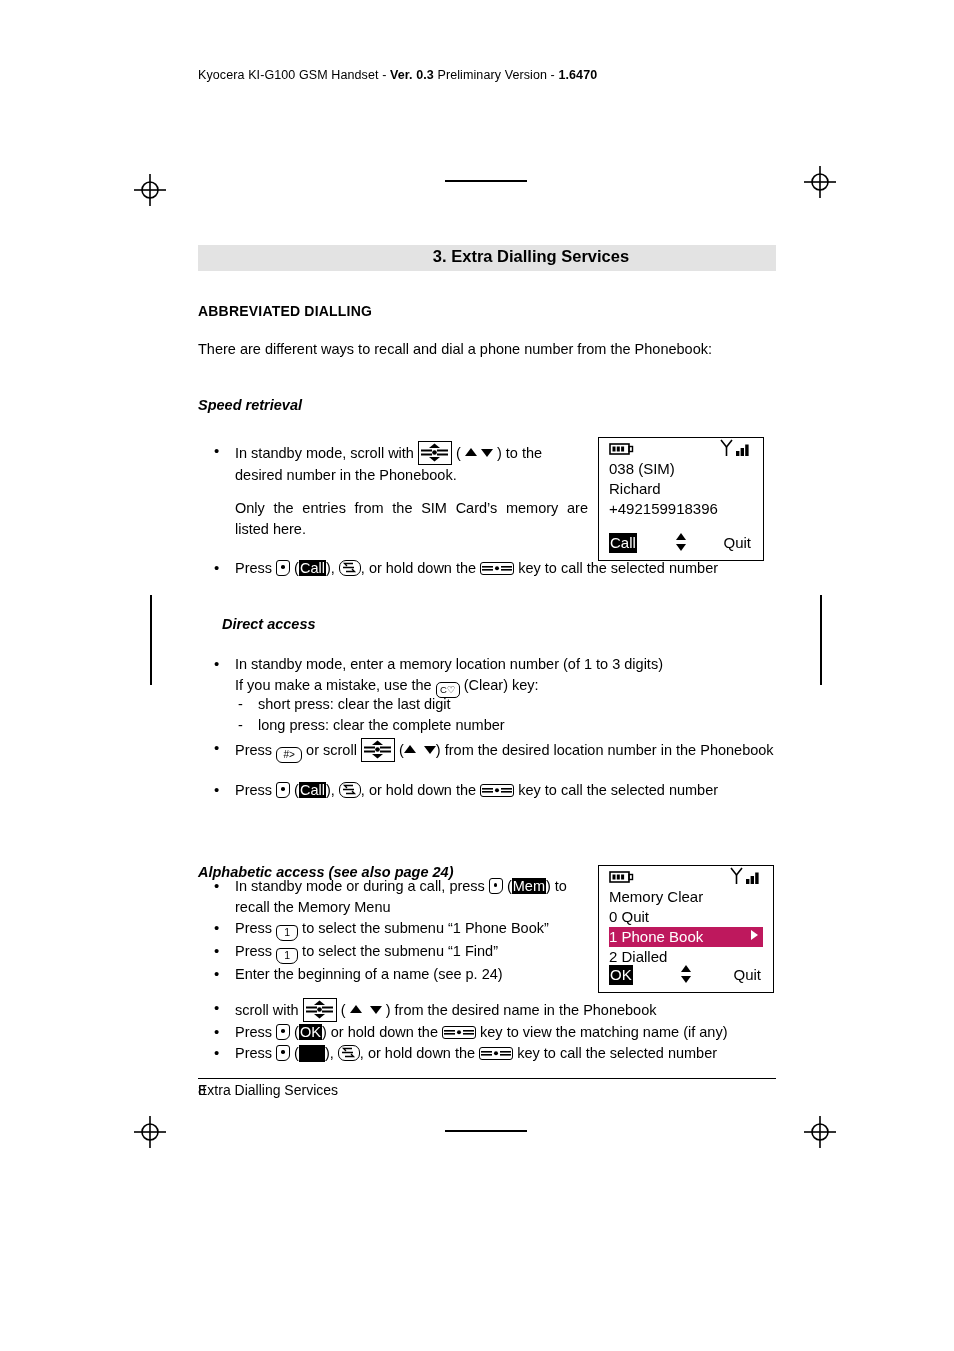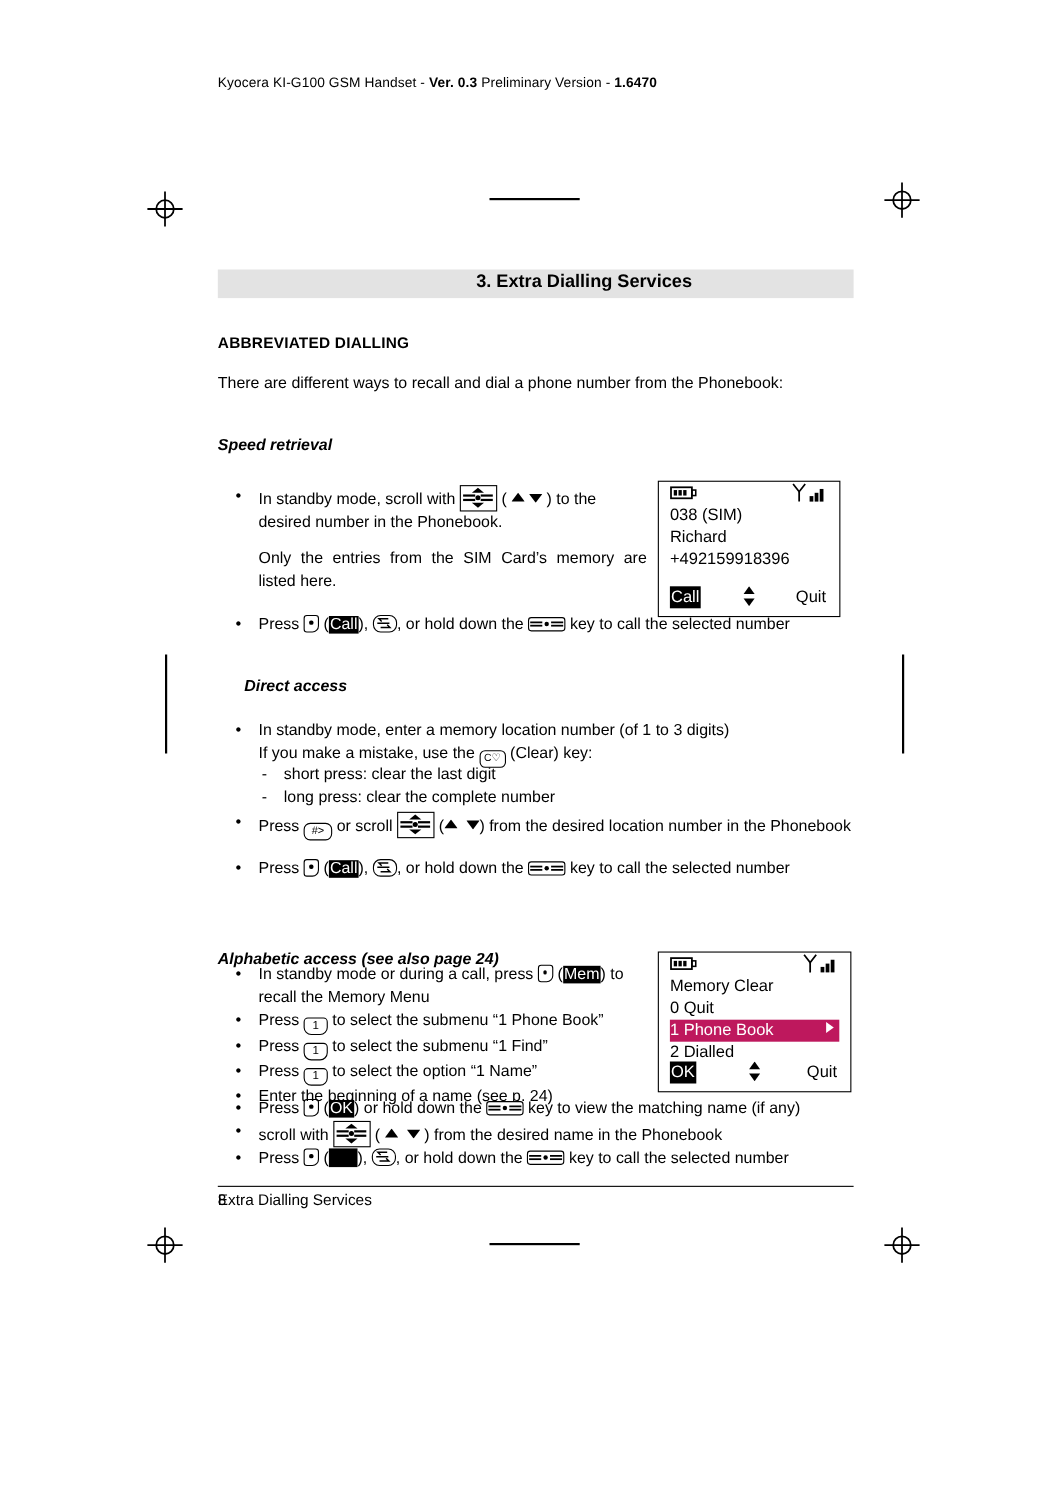--- a/index.html
+++ b/index.html
@@ -499,54 +499,53 @@
         </svg>
       </span><span> key to call the selected number</span></div>
   </div>
 
   <div class="sub-head" style="left:198px; top:836px;margin-top:28px;">Alphabetic access (see also page 24)</div>
 
   <div class="blk" style="left:198px; top:876px; width:400px;">
     <div class="bullet-row"><span>In standby mode or during a call, press </span><span class="ico ico-soft"></span><span> (</span><span class="inv">Mem</span><span>) to recall the Memory Menu</span></div>
     <div class="bullet-row"><span>Press </span><span class="ico ico-num"><span>1</span></span><span> to select the submenu “1 Phone Book”</span></div>
     <div class="bullet-row"><span>Press </span><span class="ico ico-num"><span>1</span></span><span> to select the submenu “1 Find”</span></div>
-    <div class="bullet-row"><span>Press </span><span class="ico ico-num"><span>1</span></span><span> to select the option “1 Name”</span></div>
     <div class="bullet-row">Enter the beginning of a name (see p. 24)</div>
   </div>
 
   <div class="blk" style="left:198px; top:998px; width:600px;">
-    <div class="bullet-row"><span>Press </span><span class="ico ico-soft"></span><span> (</span><span class="inv">OK</span><span>) or hold down the </span><span class="ico ico-bar">
-        <svg width="32" height="11" viewBox="0 0 32 11">
-          <rect x="1" y="3" width="11" height="1.6" fill="#000"></rect>
-          <rect x="1" y="6" width="11" height="1.6" fill="#000"></rect>
-          <rect x="20" y="3" width="11" height="1.6" fill="#000"></rect>
-          <rect x="20" y="6" width="11" height="1.6" fill="#000"></rect>
-          <circle cx="16" cy="5.3" r="2" fill="#000"></circle>
-        </svg>
-      </span><span> key to view the matching name (if any)</span></div>
-
     <div class="bullet-row"><span>scroll with </span><span class="ico ico-scroll">
         <svg width="31" height="21" viewBox="0 0 31 21">
           <polygon points="15.5,1.5 10,6 21,6" fill="#000"></polygon>
           <polygon points="15.5,19.5 10,15 21,15" fill="#000"></polygon>
           <rect x="2" y="7.5" width="11" height="2" fill="#000"></rect>
           <rect x="18" y="7.5" width="11" height="2" fill="#000"></rect>
           <rect x="2" y="11.5" width="11" height="2" fill="#000"></rect>
           <rect x="18" y="11.5" width="11" height="2" fill="#000"></rect>
           <circle cx="15.5" cy="10.5" r="2.3" fill="#000"></circle>
         </svg>
       </span><span> ( </span><span class="up-tri">
         <svg width="12" height="9" viewBox="0 0 12 9">
             <polygon points="6,0 0,8 12,8" fill="#000"></polygon>
           </svg>
       </span><span>&nbsp;&nbsp;</span><span class="dn-tri">
         <svg width="12" height="9" viewBox="0 0 12 9">
             <polygon points="6,9 0,1 12,1" fill="#000"></polygon>
           </svg>
       </span><span> ) from the desired name in the Phonebook</span></div>
+
+    <div class="bullet-row"><span>Press </span><span class="ico ico-soft"></span><span> (</span><span class="inv">OK</span><span>) or hold down the </span><span class="ico ico-bar">
+        <svg width="32" height="11" viewBox="0 0 32 11">
+          <rect x="1" y="3" width="11" height="1.6" fill="#000"></rect>
+          <rect x="1" y="6" width="11" height="1.6" fill="#000"></rect>
+          <rect x="20" y="3" width="11" height="1.6" fill="#000"></rect>
+          <rect x="20" y="6" width="11" height="1.6" fill="#000"></rect>
+          <circle cx="16" cy="5.3" r="2" fill="#000"></circle>
+        </svg>
+      </span><span> key to view the matching name (if any)</span></div>
 
     <div class="bullet-row"><span>Press </span><span class="ico ico-soft"></span><span> (</span><span class="inv-blank"></span><span>), </span><span class="ico ico-send">
         <svg width="19" height="13" viewBox="0 0 19 13">
           <path d="M3 6.5 L14 6.5" stroke="#000" stroke-width="1.4" fill="none"></path>
           <path d="M13 2.5 L4.5 2.5 L7 5" stroke="#000" stroke-width="1.3" fill="none"></path>
           <path d="M6 10.5 L14.5 10.5 L12 8" stroke="#000" stroke-width="1.3" fill="none"></path>
         </svg>
       </span><span>, or hold down the </span><span class="ico ico-bar">
         <svg width="32" height="11" viewBox="0 0 32 11">
           <rect x="1" y="3" width="11" height="1.6" fill="#000"></rect>

